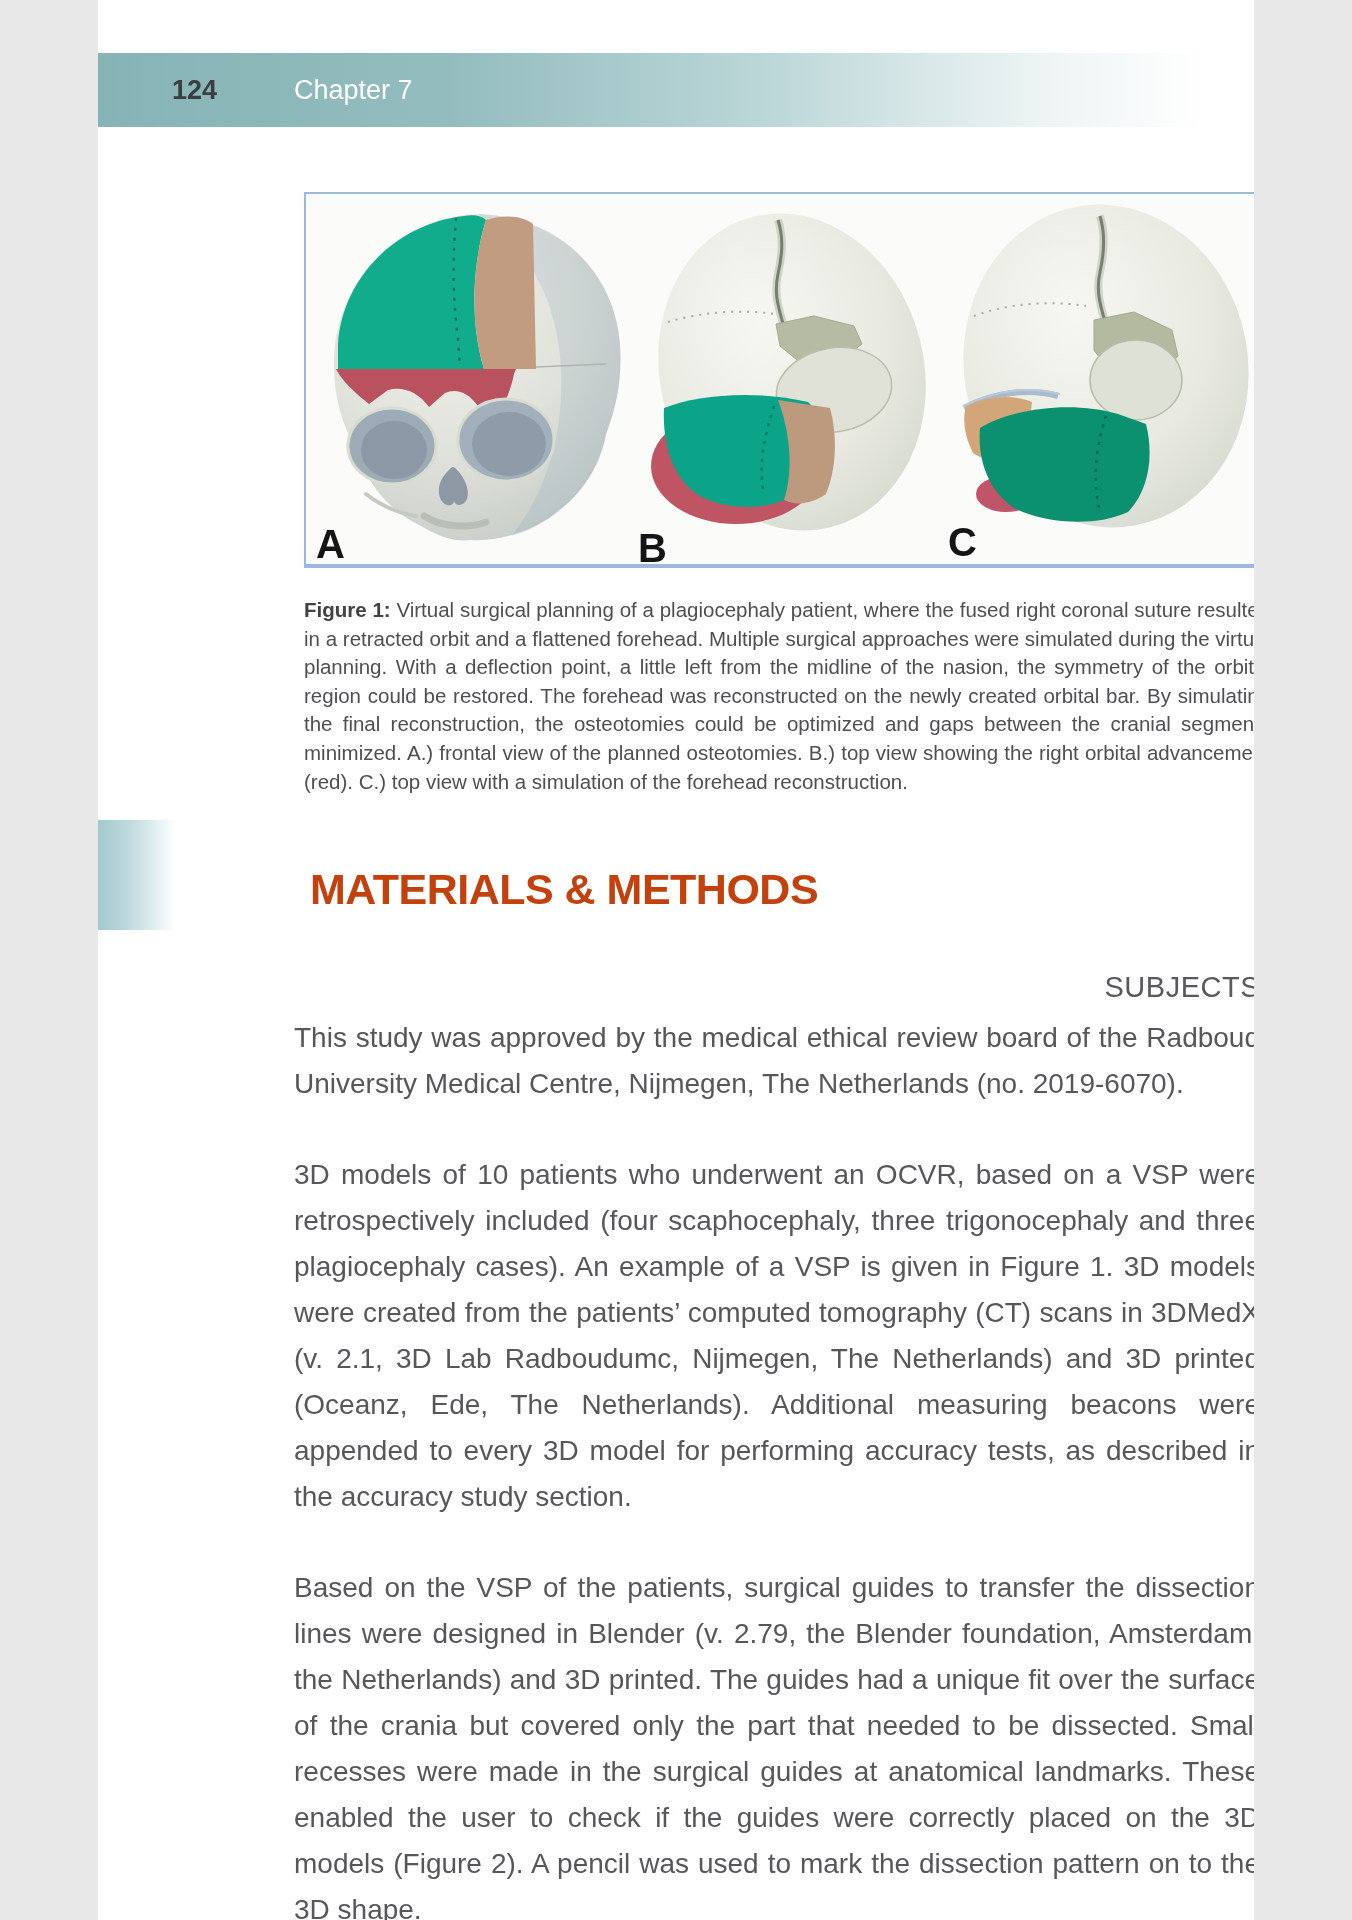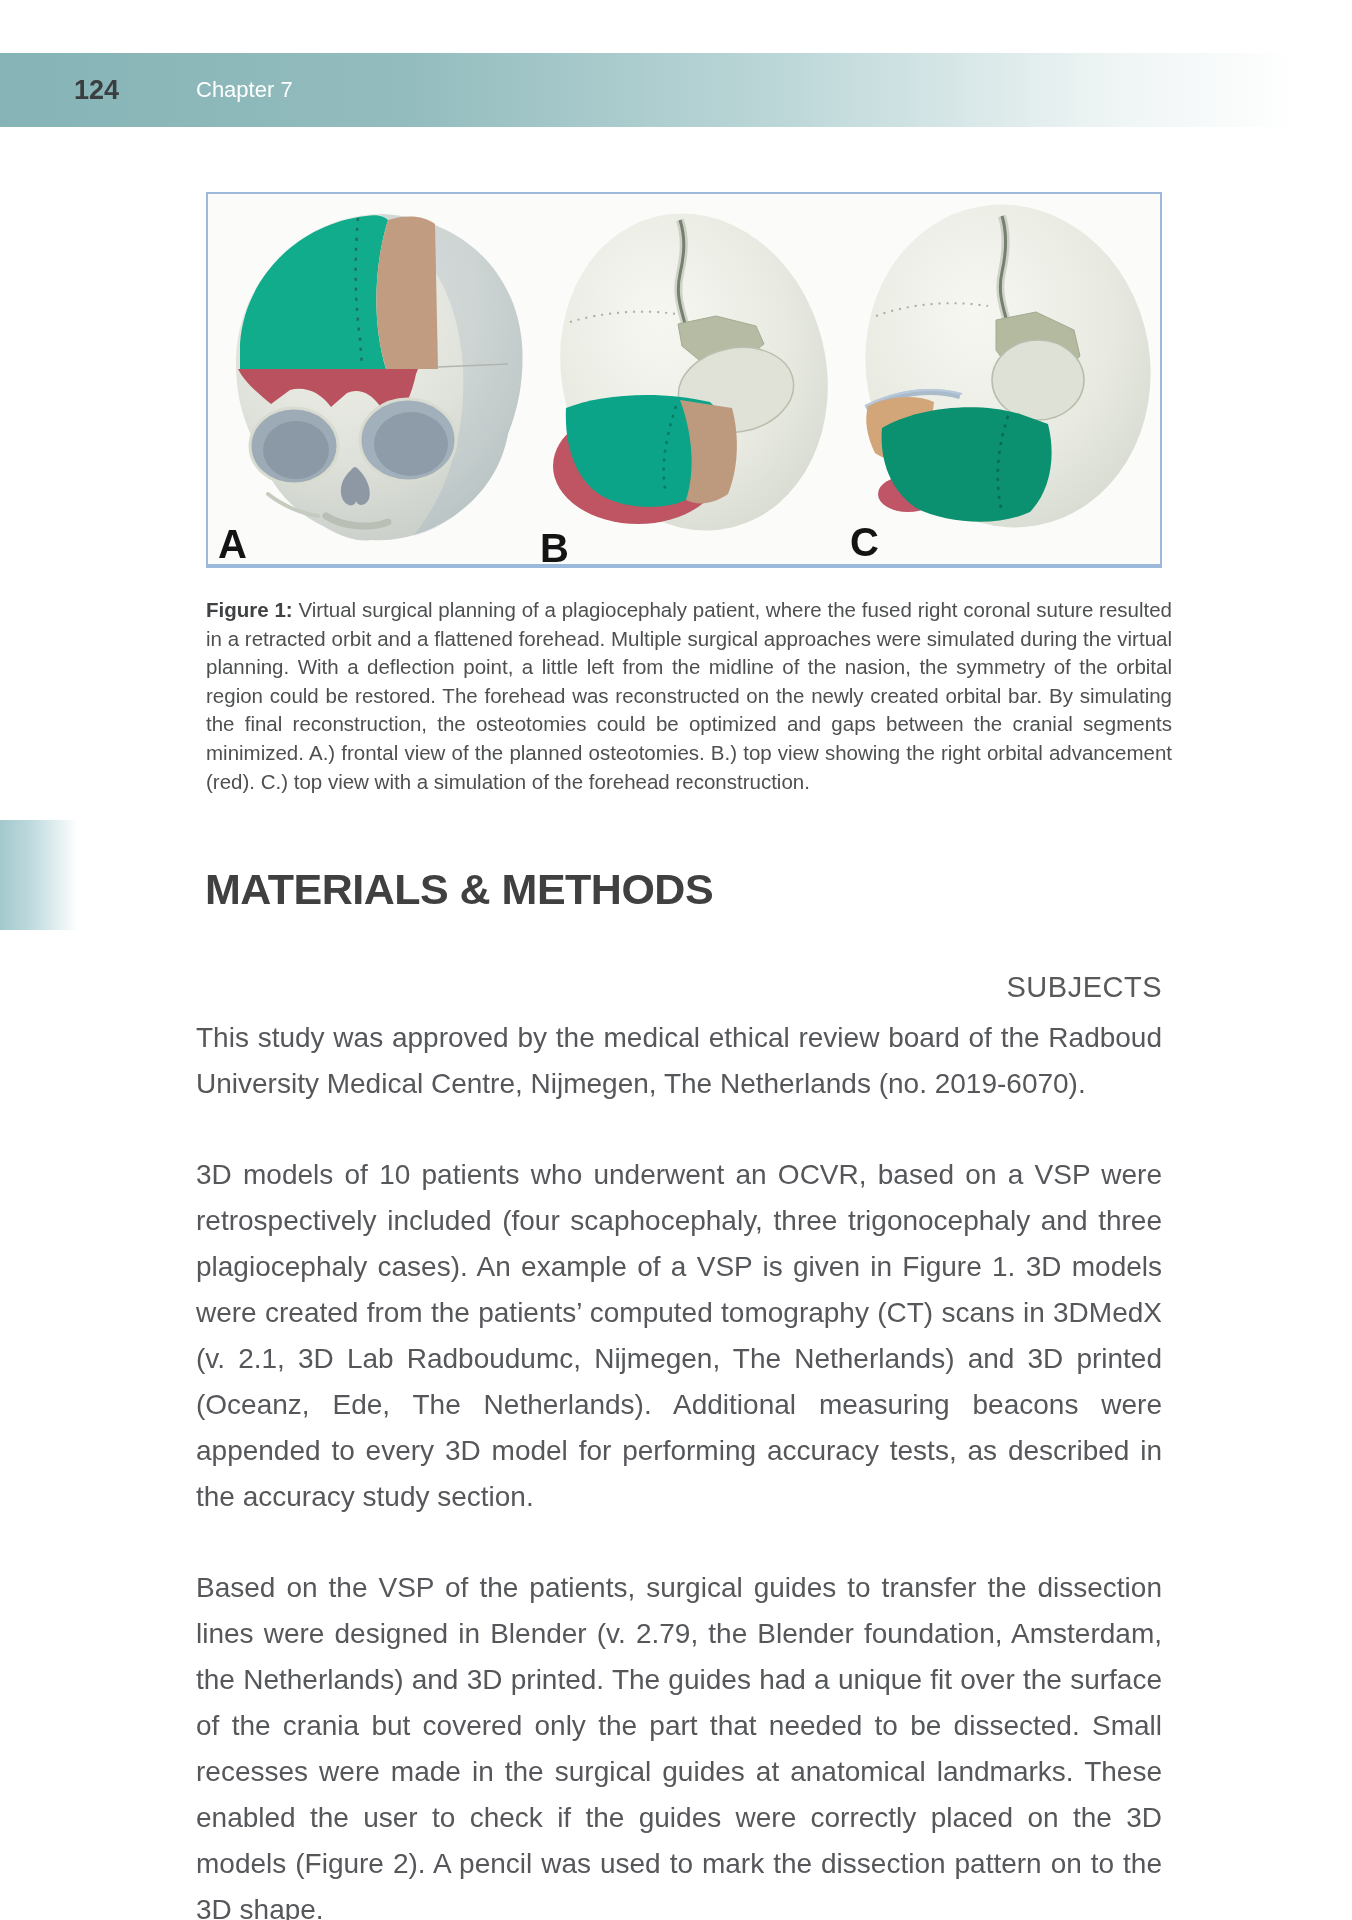--- a/index.html
+++ b/index.html
@@ -1,33 +1,33 @@
 <!DOCTYPE html>
 <html><head>
 <meta charset="utf-8">
 <style>
   html,body{margin:0;padding:0;}
   body{background:#e8e8e8;font-family:"Liberation Sans",sans-serif;}
   .page{
-    position:relative;width:1352px;height:1920px;background:#ffffff;
+    position:relative;width:1156px;height:1920px;background:#ffffff;
     overflow:hidden;margin:0 auto;
   }
 
   
   .header-bar{
     position:absolute;left:0;top:53px;width:100%;height:74px;
     background:linear-gradient(90deg,#86b4b6 0%,#93bcbe 30%,#bcd7d8 58%,#eef4f4 82%,#ffffff 96%);
   }
   .page-number{
     position:absolute;left:74px;top:0;line-height:74px;
     font-size:27px;font-weight:700;color:#3a3e40;
   }
   .chapter-title{
     position:absolute;left:196px;top:0;line-height:74px;
-    font-size:22px;font-weight:400;color:#ffffff;text-align:center;
+    font-size:27px;font-weight:400;color:#ffffff;text-align:center;
   }
 
   
   .figure-box{
     position:absolute;left:206px;top:192px;width:952px;height:370px;
     border:2px solid #9cb8da;border-bottom-width:4px;
     background:#fbfbf9;box-sizing:content-box;
   }
   .figure-box svg{display:block;}
   .panel-label{
@@ -46,21 +46,21 @@
   .side-tab{
     position:absolute;left:0;top:820px;width:78px;height:110px;
     background:linear-gradient(90deg,#a3c9cd 0%,#bedade 40%,rgba(255,255,255,0) 100%);
   }
 
   
   .content{
     position:absolute;left:196px;top:866px;width:966px;
   }
   .content h2{
-    margin:0 0 56px 9px;font-size:43px;font-weight:700;color:#404040;
+    margin:0 0 56px 16px;font-size:43px;font-weight:700;color:#c2410c;
     letter-spacing:-0.5px;line-height:1.1;
   }
   .content h3{
     margin:0 0 8px 0;font-size:29px;font-weight:400;color:#57595b;
     letter-spacing:0.5px;line-height:1.3;text-align:right;
   }
   .content p{
     margin:0 0 45px 0;font-size:28px;line-height:46px;color:#55575a;
     text-align:justify;
   }

